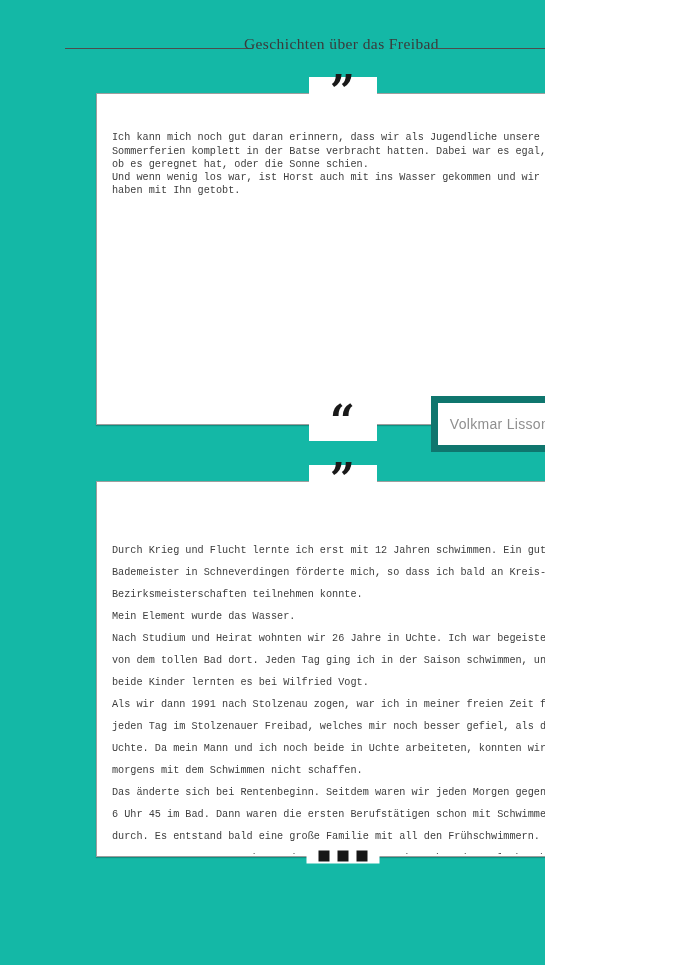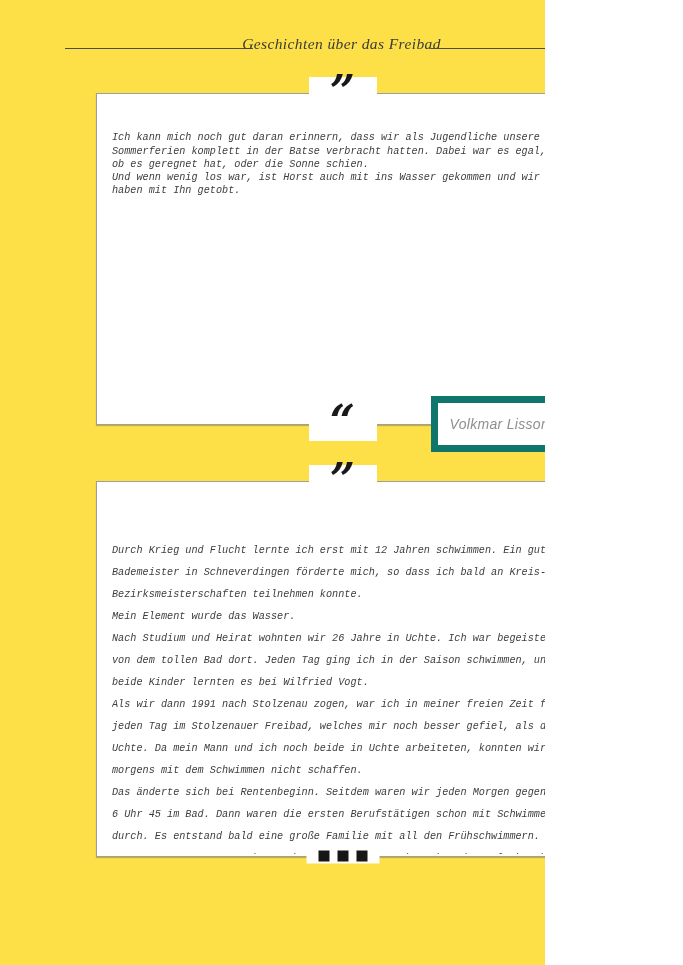--- a/index.html
+++ b/index.html
@@ -1,19 +1,18 @@
 <!DOCTYPE html>
 <html><head>
 <meta charset="utf-8">
 <style>
   html,body{margin:0;padding:0;background:#ffffff;}
   #page{
-    position:relative;width:545px;height:965px;background:#fde047;overflow:hidden;
+    position:relative;width:545px;height:965px;background:#14b8a6;overflow:hidden;
     font-family:"Liberation Sans",sans-serif;
-    font-style:italic;
   }
   
   .header-title{
     position:absolute;top:35px;left:0;width:683px;text-align:center;
     font-family:"Liberation Serif","DejaVu Serif",serif;
     font-size:15.5px;color:#3a3a3a;letter-spacing:0.4px;
   }
   .header-rule{position:absolute;top:48px;border-top:1px solid #4d4d4d;height:0;}
   .header-rule.left{left:65px;width:188px;}
   .header-rule.right{left:431px;width:187px;}

